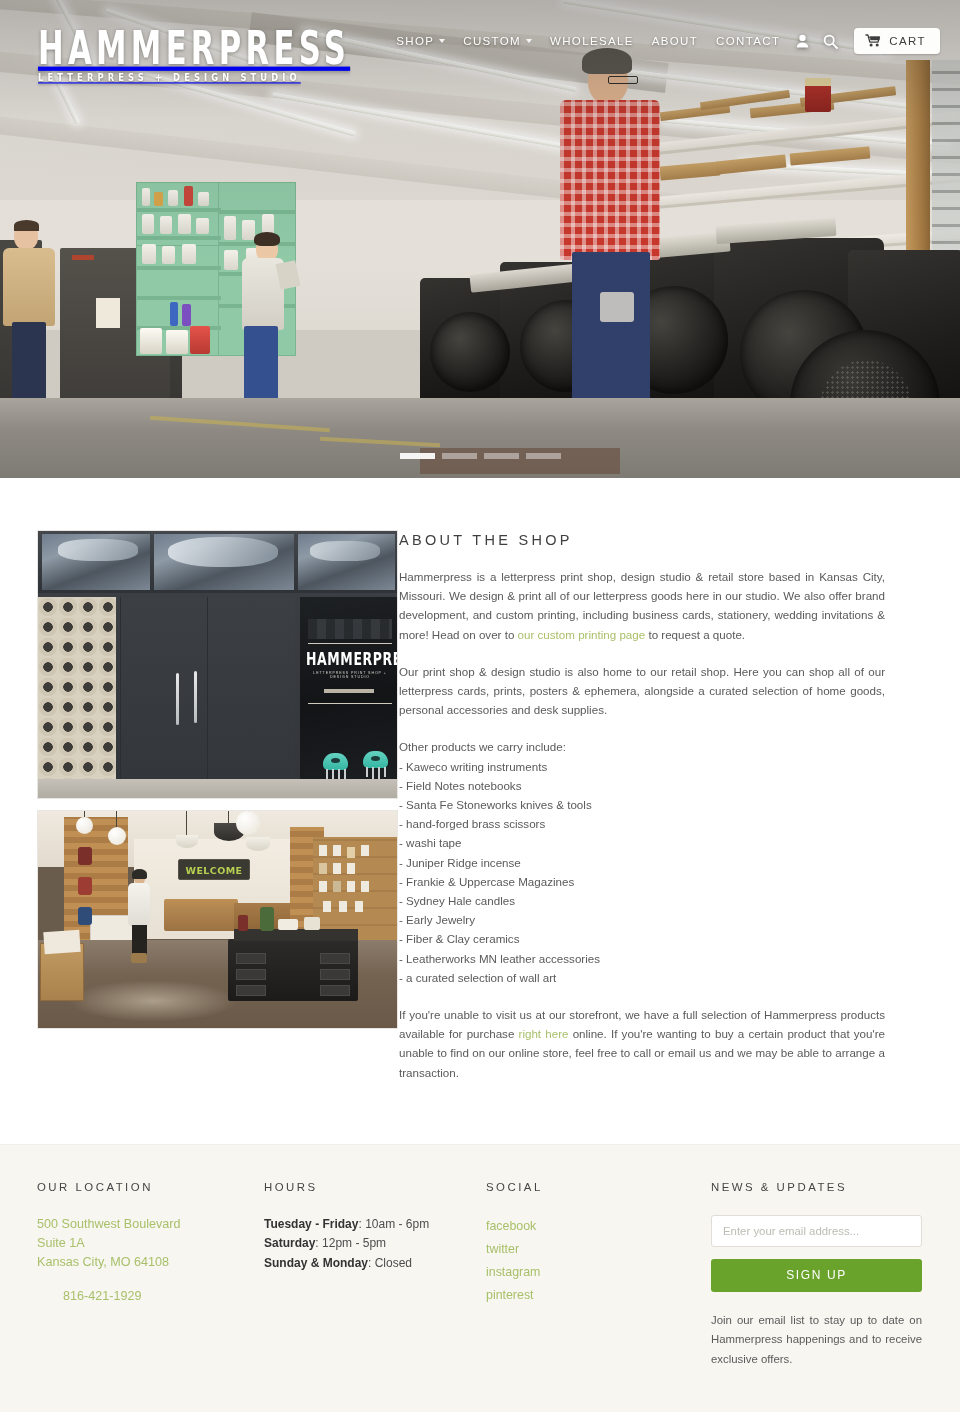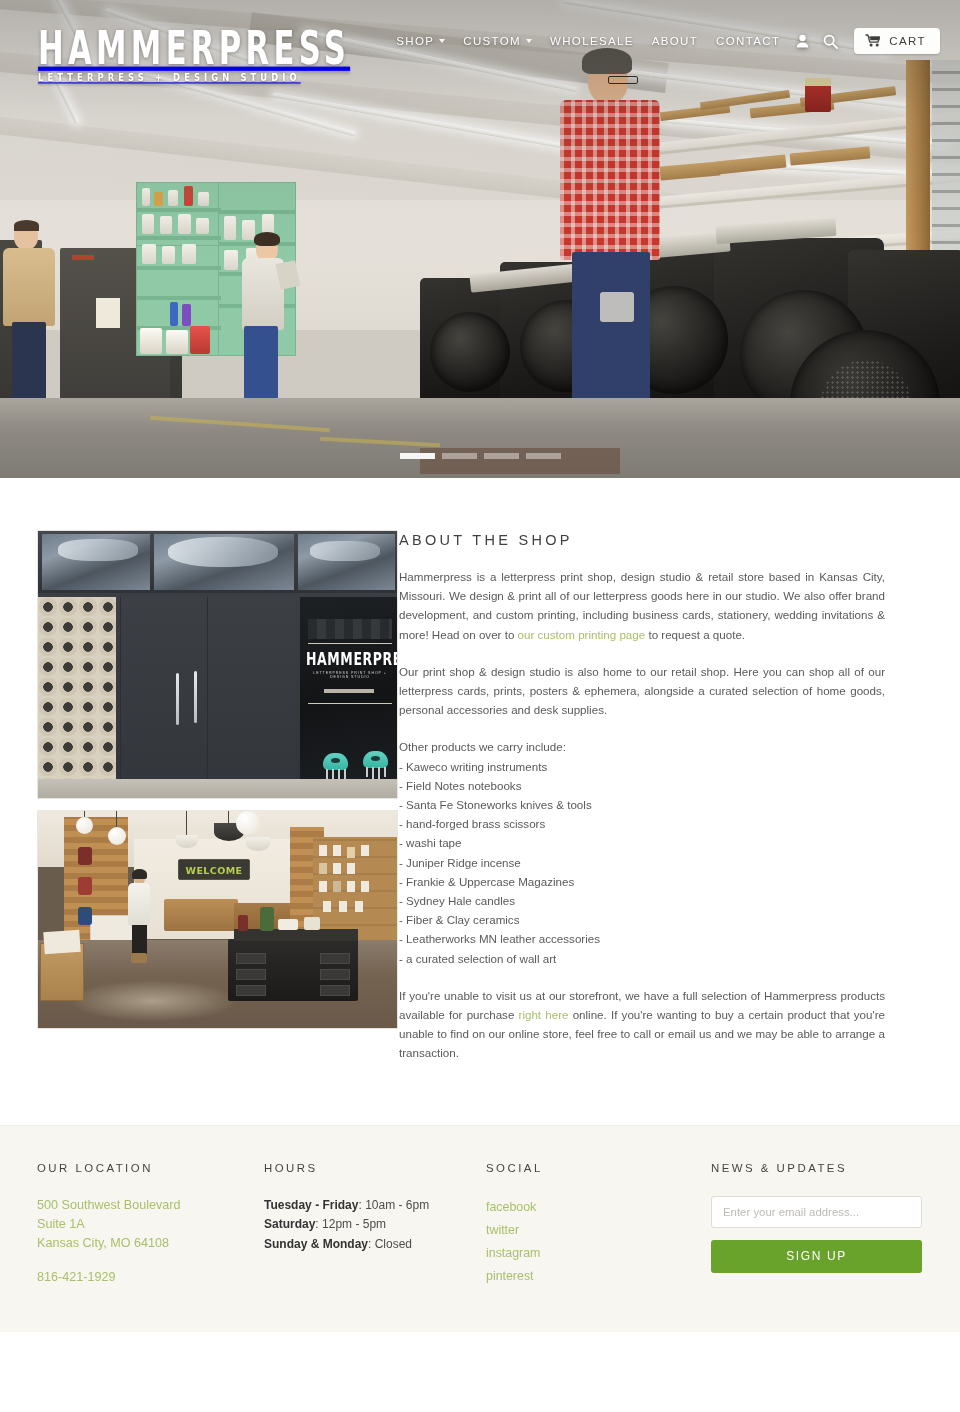--- a/index.html
+++ b/index.html
@@ -312,21 +312,21 @@
   }
   .addr-line {
     display:block;
     font-size:12.6px;
     line-height:19px;
     color:#a9c06a;
     text-decoration:none;
   }
   .phone {
     display:block; margin-top:17px;
-    font-size:12.6px; color:#a9c06a; text-decoration:none;
+    font-size:12.6px; color:#a9c06a; text-decoration:none;margin-left:26px;
   }
   .hours-row { font-size:12px; line-height:19.5px; color:#4d4d4d; }
   .hours-row b { font-weight:700; color:#333; }
   .social-link {
     display:block; font-size:12.4px; line-height:23px;
     color:#a9c06a; text-decoration:none;
   }
   .email-input {
     width:211px; height:32px;
     border:1px solid #e0ded6;
@@ -680,20 +680,21 @@
     <div class="list-wrap">
       <div class="list-intro">Other products we carry include:</div>
       <div class="list-line">- Kaweco writing instruments</div>
       <div class="list-line"> - Field Notes notebooks</div>
       <div class="list-line">- Santa Fe Stoneworks knives &amp; tools</div>
       <div class="list-line">- hand-forged brass scissors</div>
       <div class="list-line">- washi tape</div>
       <div class="list-line">- Juniper Ridge incense</div>
       <div class="list-line">- Frankie &amp; Uppercase Magazines</div>
       <div class="list-line">- Sydney Hale candles</div>
+      <div class="list-line">- Early Jewelry</div>
       <div class="list-line">- Fiber &amp; Clay ceramics</div>
       <div class="list-line">- Leatherworks MN leather accessories</div>
       <div class="list-line">- a curated selection of wall art</div>
     </div>
 
     <p class="body tight"><span>If you're unable to visit us at our storefront, we have a full selection of Hammerpress products available for purchase </span><a class="greenlink" href="#">right here</a><span> online. If you're wanting to buy a certain product that you're unable to find on our online store, feel free to call or email us and we may be able to arrange a transaction.</span></p>
   </div>
 </div>
 
 <div class="footer">
@@ -724,14 +725,15 @@
     <a class="social-link" href="#">facebook</a>
     <a class="social-link" href="#">twitter</a>
     <a class="social-link" href="#">instagram</a>
     <a class="social-link" href="#">pinterest</a>
   </div>
 
   <div class="fcol fcol-4">
     <h3 class="fhead">NEWS &amp; UPDATES</h3>
     <input class="email-input" type="text" placeholder="Enter your email address..." style="">
     <button class="signup-btn">SIGN UP</button>
+    <p class="news-blurb">Join our email list to stay up to date on Hammerpress happenings and to receive exclusive offers.</p>
   </div>
 </div>
 
 </body></html>

